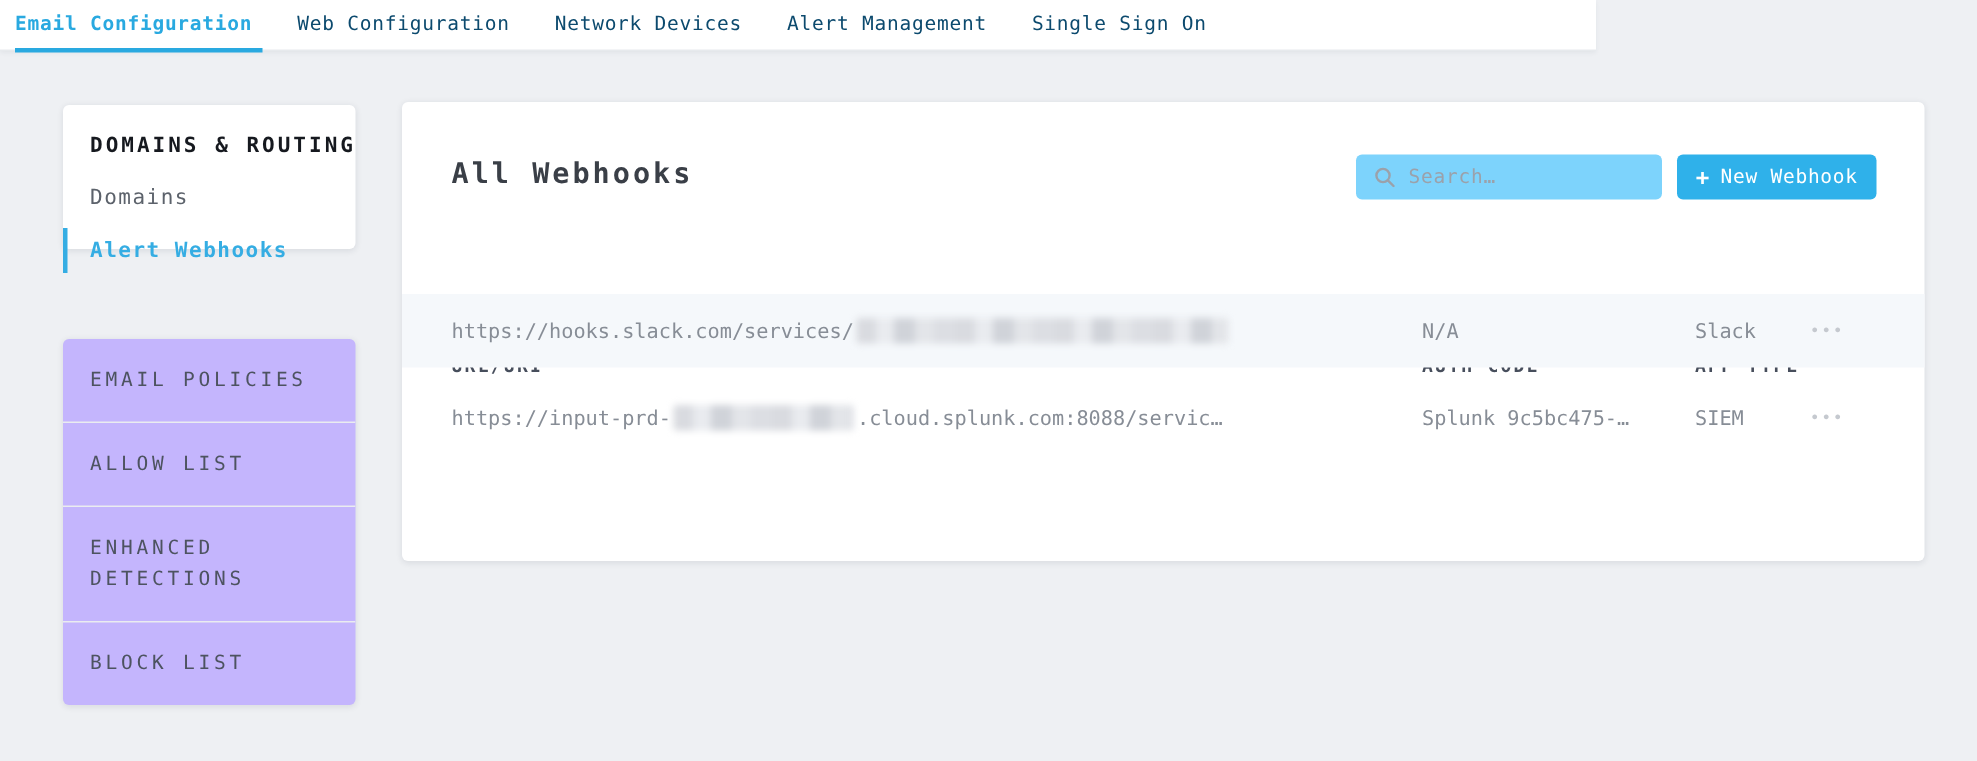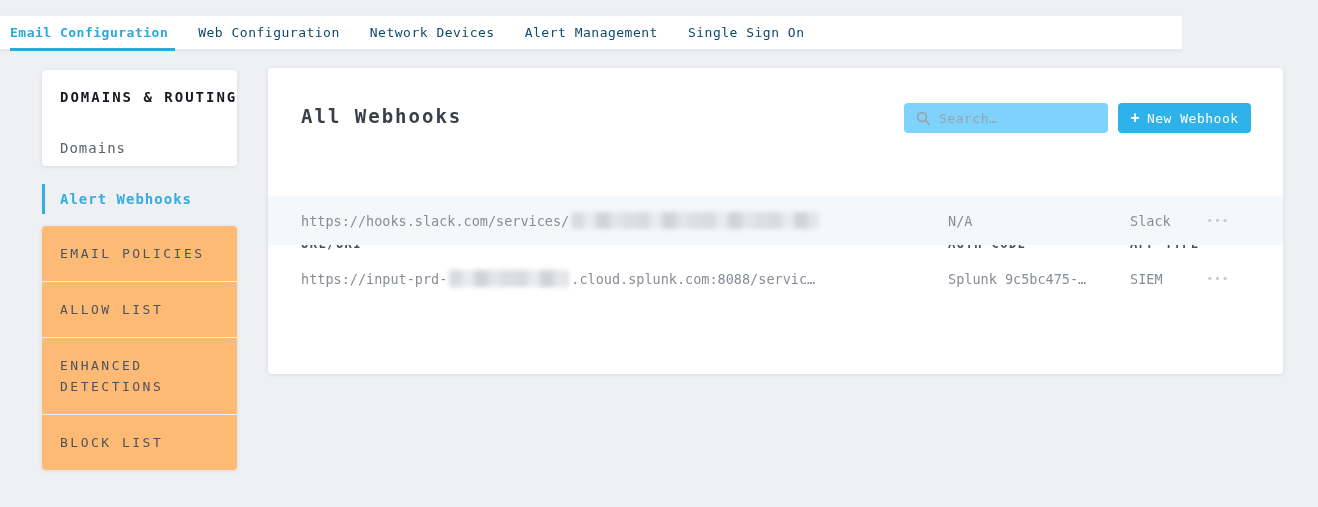--- a/index.html
+++ b/index.html
@@ -6,21 +6,21 @@
   html,body { width:1318px; height:507px; }
   body {
     font-family: "DejaVu Sans Mono", "Liberation Mono", monospace;
     background:#eef0f3;
     position:relative;
     overflow:hidden;
   }
 
   
   .topbar {
-    position:absolute; left:0; top:16px; width:1182px; height:34px;
+    position:absolute; left:0; top:0; width:1064px; height:34px;
     background:#ffffff; border-bottom:1px solid #e7eaed;
     box-shadow:0 1px 3px rgba(40,50,70,.06);
     display:flex; align-items:center; z-index:5;
   }
   .tab {
     position:relative; height:34px; display:flex; align-items:center;
     padding:0 15px; font-size:13px; letter-spacing:.5px; color:#0c4a6e;
     cursor:pointer; white-space:nowrap;
   }
   .tab:first-child { margin-left:10px; padding-left:0; }
@@ -37,33 +37,33 @@
   }
   .sidebar-routing {
     position:absolute; left:42px; top:70px; width:195px; height:96px;
     padding-top:16px;
   }
   .sidebar-routing .group-header {
     padding:0 18px; font-size:14px; font-weight:bold; color:#16191f;
     letter-spacing:2px; line-height:22px; white-space:nowrap;
   }
   .side-item {
-    position:relative; padding:0 18px; margin-top:29px;
+    position:relative; padding:0 18px; margin-top:13px;
     font-size:14px; letter-spacing:1px; line-height:22px;
     color:#5c626b; cursor:pointer; white-space:nowrap;
   }
   .side-item.active { color:#35ade3; font-weight:bold; }
   .side-item.active::before {
     content:""; position:absolute; left:0; top:-4px; bottom:-4px;
     width:3px; background:#35ade3;
   }
 
   .sidebar-sections {
     position:absolute; left:42px; top:226px; width:195px;
-    background:#fdba74; border-radius:4px;
+    background:#c4b5fd; border-radius:4px;
     box-shadow:0 1px 4px rgba(30,40,60,.10);
     overflow:hidden;
   }
   .section-item {
     padding:17px 18px; font-size:13px; color:#4d5360;
     letter-spacing:2.5px; line-height:21px; cursor:pointer;
     border-bottom:1px solid #eaecf0;
   }
   .section-item:last-child { border-bottom:none; }
 

